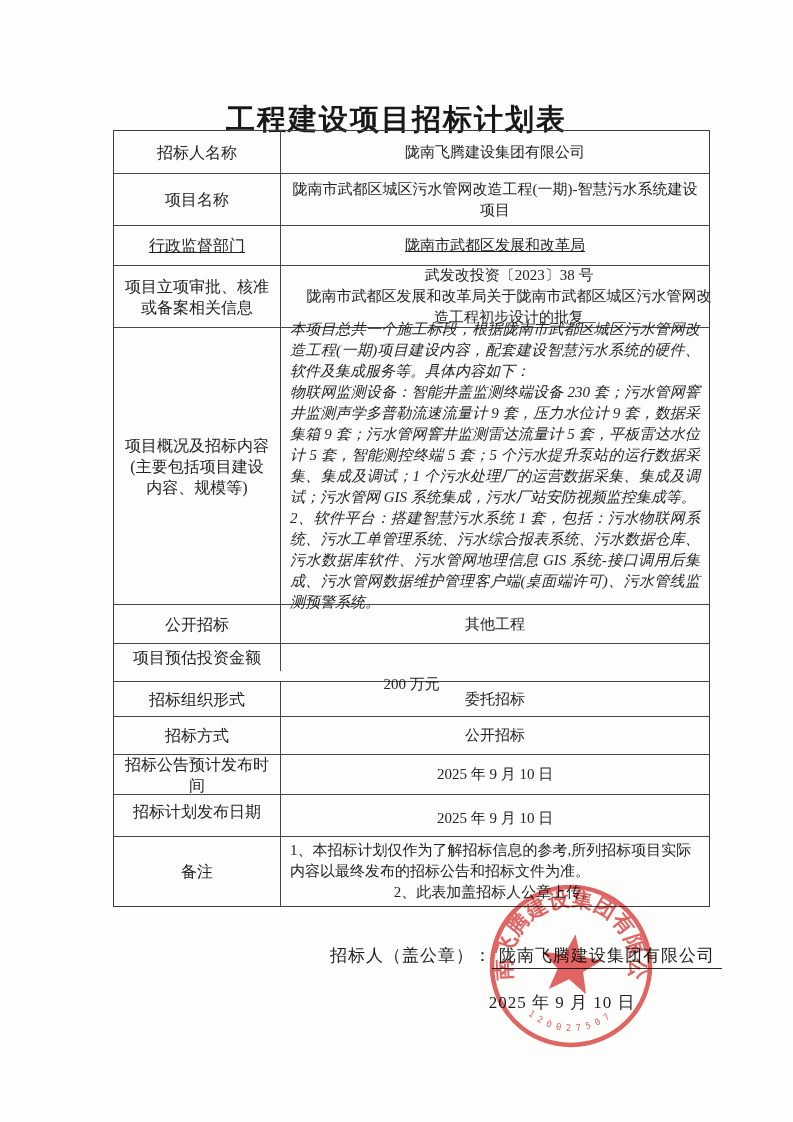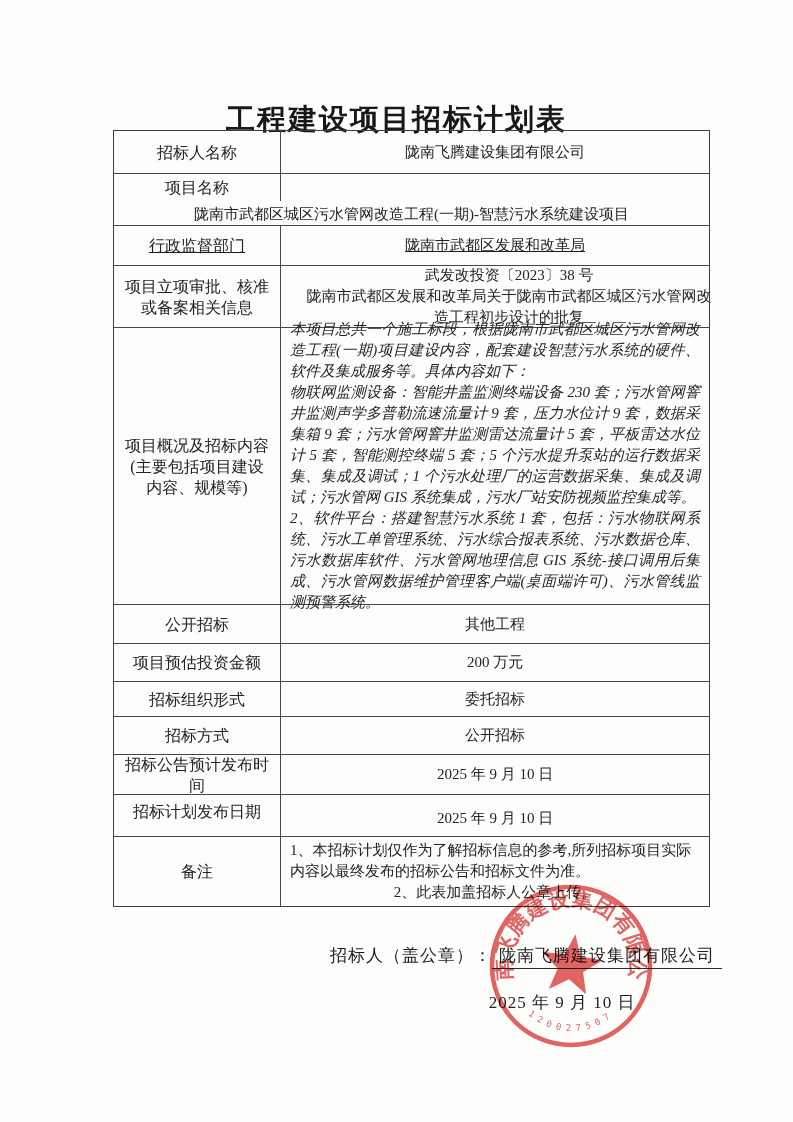--- a/index.html
+++ b/index.html
@@ -73,21 +73,21 @@
 
   <div class="doc-title">工程建设项目招标计划表</div>
 
   <div class="tender-table">
 
     <div class="t-row" style="height:42px;">
       <div class="cell-label">招标人名称</div>
       <div class="cell-value">陇南飞腾建设集团有限公司</div>
     </div>
 
-    <div class="t-row" style="height:52px;flex-direction:column;">
+    <div class="t-row" style="height:52px;">
       <div class="cell-label">项目名称</div>
       <div class="cell-value">陇南市武都区城区污水管网改造工程(一期)-智慧污水系统建设项目</div>
     </div>
 
     <div class="t-row" style="height:40px;text-decoration:underline;">
       <div class="cell-label">行政监督部门</div>
       <div class="cell-value">陇南市武都区发展和改革局</div>
     </div>
 
     <div class="t-row" style="height:62px;">
@@ -105,21 +105,21 @@
         <p>物联网监测设备：智能井盖监测终端设备 230 套；污水管网窨井监测声学多普勒流速流量计 9 套，压力水位计 9 套，数据采集箱 9 套；污水管网窨井监测雷达流量计 5 套，平板雷达水位计 5 套，智能测控终端 5 套；5 个污水提升泵站的运行数据采集、集成及调试；1 个污水处理厂的运营数据采集、集成及调试；污水管网 GIS 系统集成，污水厂站安防视频监控集成等。</p>
         <p>2、软件平台：搭建智慧污水系统 1 套，包括：污水物联网系统、污水工单管理系统、污水综合报表系统、污水数据仓库、污水数据库软件、污水管网地理信息 GIS 系统-接口调用后集成、污水管网数据维护管理客户端(桌面端许可)、污水管线监测预警系统。</p>
       </div>
     </div>
 
     <div class="t-row" style="height:39px;">
       <div class="cell-label">公开招标</div>
       <div class="cell-value">其他工程</div>
     </div>
 
-    <div class="t-row" style="height:38px;">
+    <div class="t-row" style="height:38px;flex-direction:column;">
       <div class="cell-label">项目预估投资金额</div>
       <div class="cell-value">200 万元</div>
     </div>
 
     <div class="t-row" style="height:35px;">
       <div class="cell-label">招标组织形式</div>
       <div class="cell-value">委托招标</div>
     </div>
 
     <div class="t-row" style="height:38px;">

